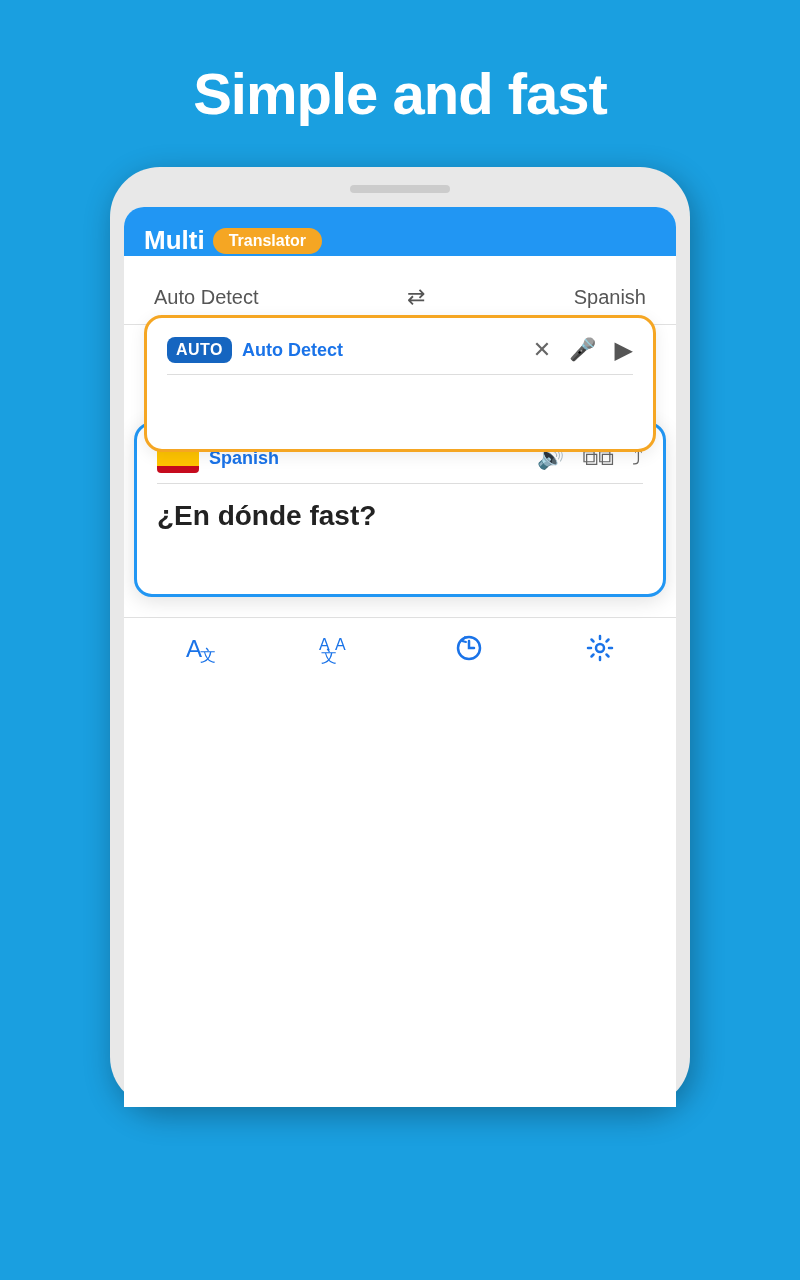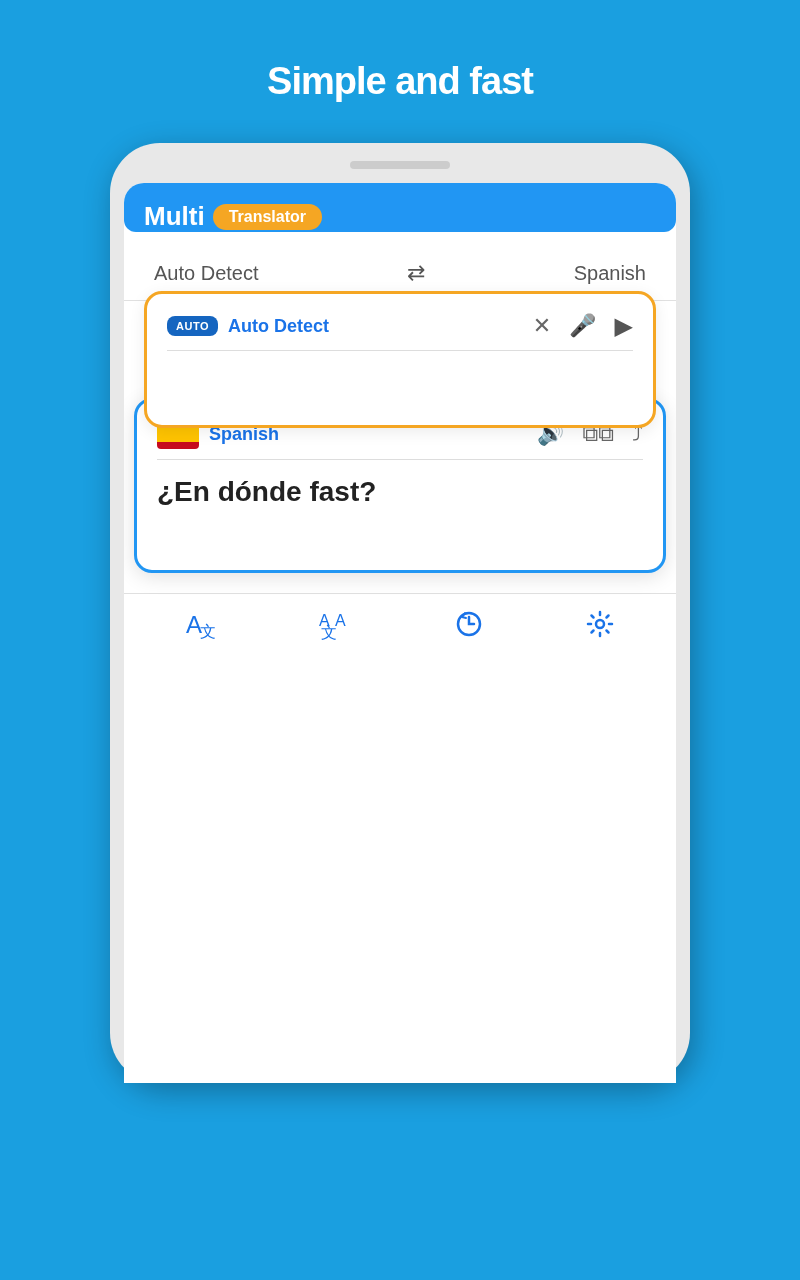--- a/index.html
+++ b/index.html
@@ -10,21 +10,21 @@
       background: #1a9fe0;
       font-family: 'Segoe UI', Arial, sans-serif;
       overflow: hidden;
       display: flex;
       flex-direction: column;
       align-items: center;
     }
 
     .headline {
       color: #fff;
-      font-size: 38px;
+      font-size: 58px;
       font-weight: 900;
       text-align: center;
       margin-top: 60px;
       margin-bottom: 40px;
       letter-spacing: -1px;
     }
 
     
     .phone-shell {
       width: 580px;
@@ -47,21 +47,20 @@
       background: #fff;
       border-radius: 20px 20px 0 0;
       overflow: hidden;
       min-height: 900px;
     }
 
     
     .app-header {
       background: #2196f3;
       padding: 18px 31px 0 20px;
-      border-radius: 12px;
     }
 
     .app-logo {
       display: flex;
       align-items: center;
       gap: 0;
       margin-bottom: 14px;
     }
 
     .logo-multi {
@@ -116,21 +115,21 @@
 
     .card-header {
       display: flex;
       align-items: center;
       margin-bottom: 10px;
     }
 
     .auto-badge {
       background: #1565c0;
       color: #fff;
-      font-size: 11px;
+      font-size: 16px;
       font-weight: 700;
       border-radius: 8px;
       padding: 4px 9px;
       margin-right: 10px;
       letter-spacing: 0.5px;
     }
 
     .card-lang-name {
       color: #1a73e8;
       font-size: 18px;

